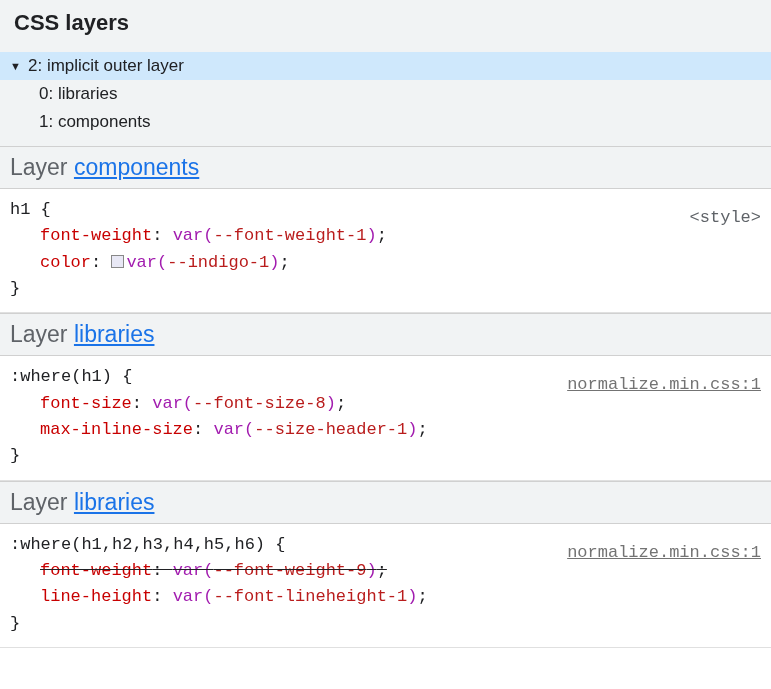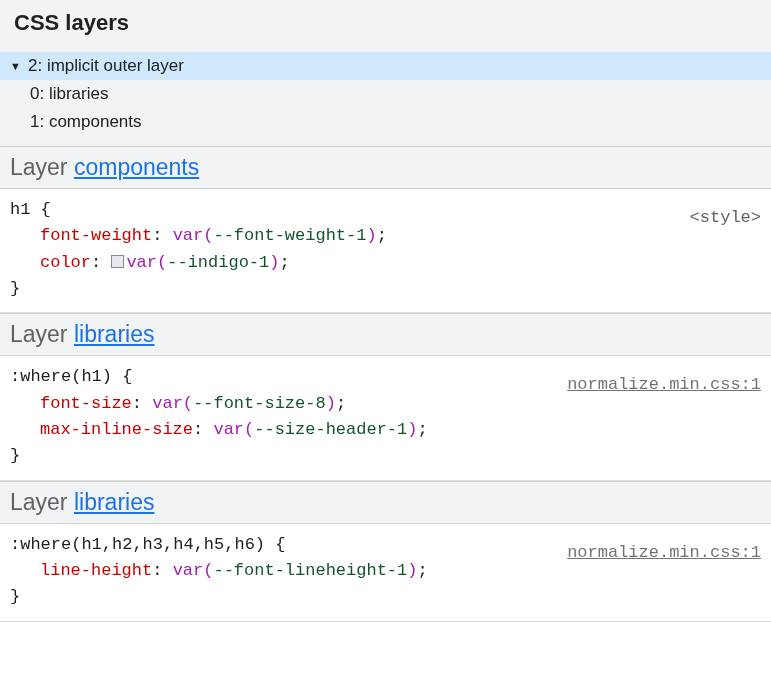--- a/index.html
+++ b/index.html
@@ -29,21 +29,21 @@
 }
 .tree-row.selected {
   background: #cfe8fc;
 }
 .tree-toggle {
   width: 14px;
   font-size: 11px;
   color: #202124;
   margin-right: 4px;
 }
-.tree-indent-1 { padding-left: 30px; text-align: right; }
+.tree-indent-1 { padding-left: 39px; text-align: right; }
 .layer-header {
   background: #f1f3f4;
   padding: 7px 10px;
   font-size: 23px;
   color: #5f6368;
   border-top: 1px solid #d0d0d0;
   border-bottom: 1px solid #d0d0d0;
 }
 .layer-link {
   color: #1a73e8;
@@ -63,21 +63,21 @@
 .source {
   position: absolute;
   top: 16px;
   right: 10px;
   color: #5f6368;
 }
 .source.link { text-decoration: underline; color: #737373; cursor: pointer; }
 .prop  { color: #c80000; }
 .punc  { color: #202124; }
 .func  { color: #a21caf; }
-.var   { color: #14532d; }
+.var   { color: #b91c1c; }
 .strike { text-decoration: line-through; }
 .swatch {
   display: inline-block;
   width: 13px;
   height: 13px;
   border: 1px solid #888;
   background: #e8e8f5;
   vertical-align: -1px;
   margin-right: 2px;
 }
@@ -122,15 +122,16 @@
   <div class="rule-line"><span class="indent"></span><span class="prop">max-inline-size</span><span class="punc">: </span><span class="func">var(</span><span class="var">--size-header-1</span><span class="func">)</span><span class="punc">;</span></div>
   <div class="rule-line">}</div>
 </div>
 
 <div class="layer-header">
   <span>Layer </span><span class="layer-link">libraries</span>
 </div>
 <div class="rule-block">
   <span class="source link">normalize.min.css:1</span>
   <div class="rule-line">:where(h1,h2,h3,h4,h5,h6) {</div>
+  <div class="rule-line"><span class="indent"></span><span class="strike"><span class="prop">font-weight</span><span class="punc">: </span><span class="func">var(</span><span class="var">--font-weight-9</span><span class="func">)</span><span class="punc">;</span></span></div>
   <div class="rule-line"><span class="indent"></span><span class="prop">line-height</span><span class="punc">: </span><span class="func">var(</span><span class="var">--font-lineheight-1</span><span class="func">)</span><span class="punc">;</span></div>
   <div class="rule-line">}</div>
 </div>
 
 </body></html>

